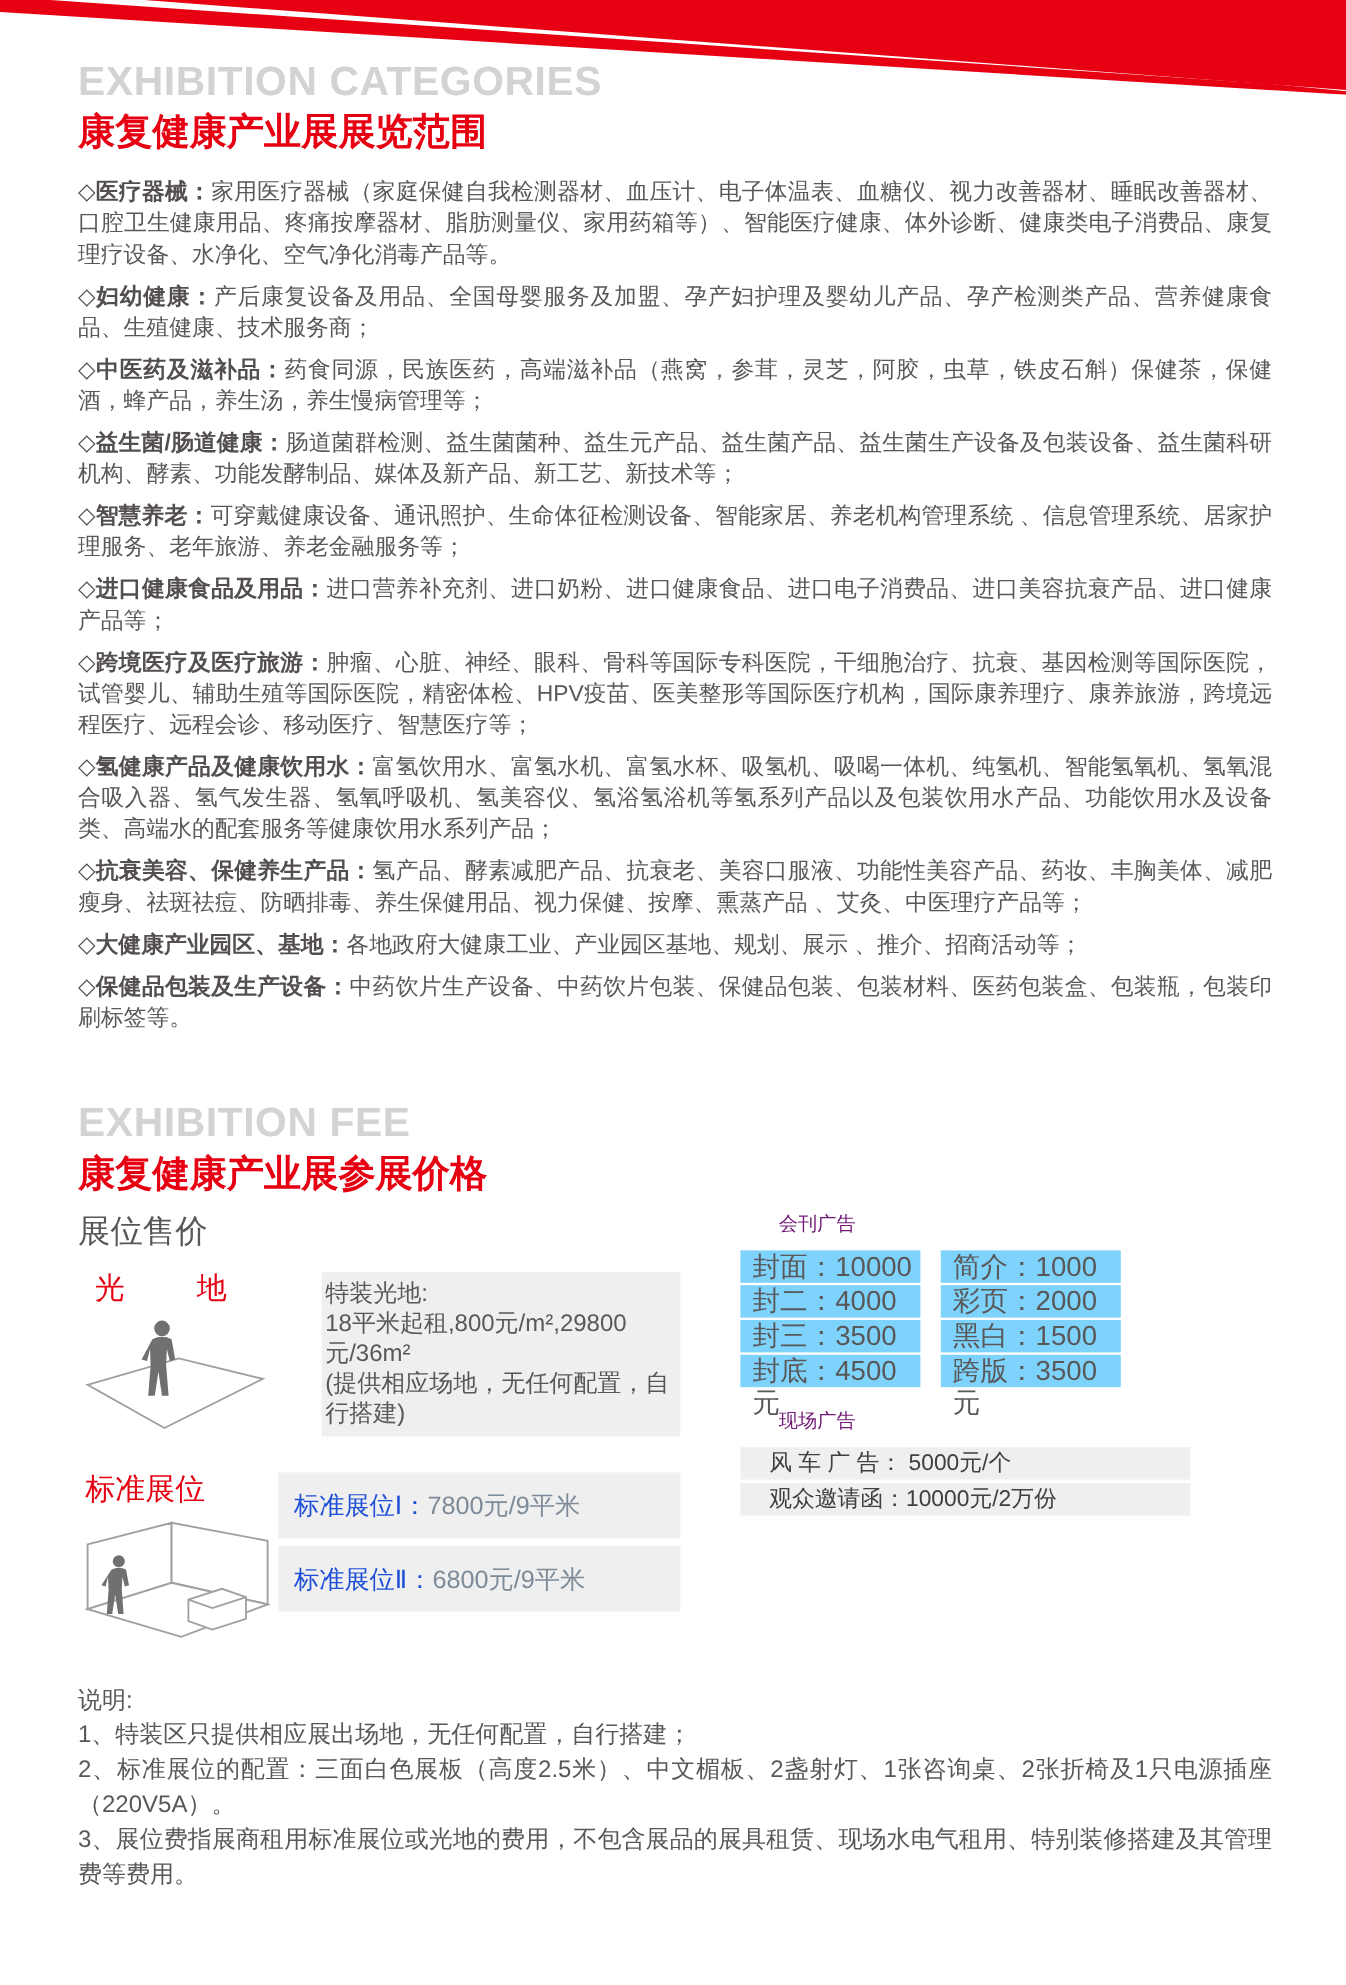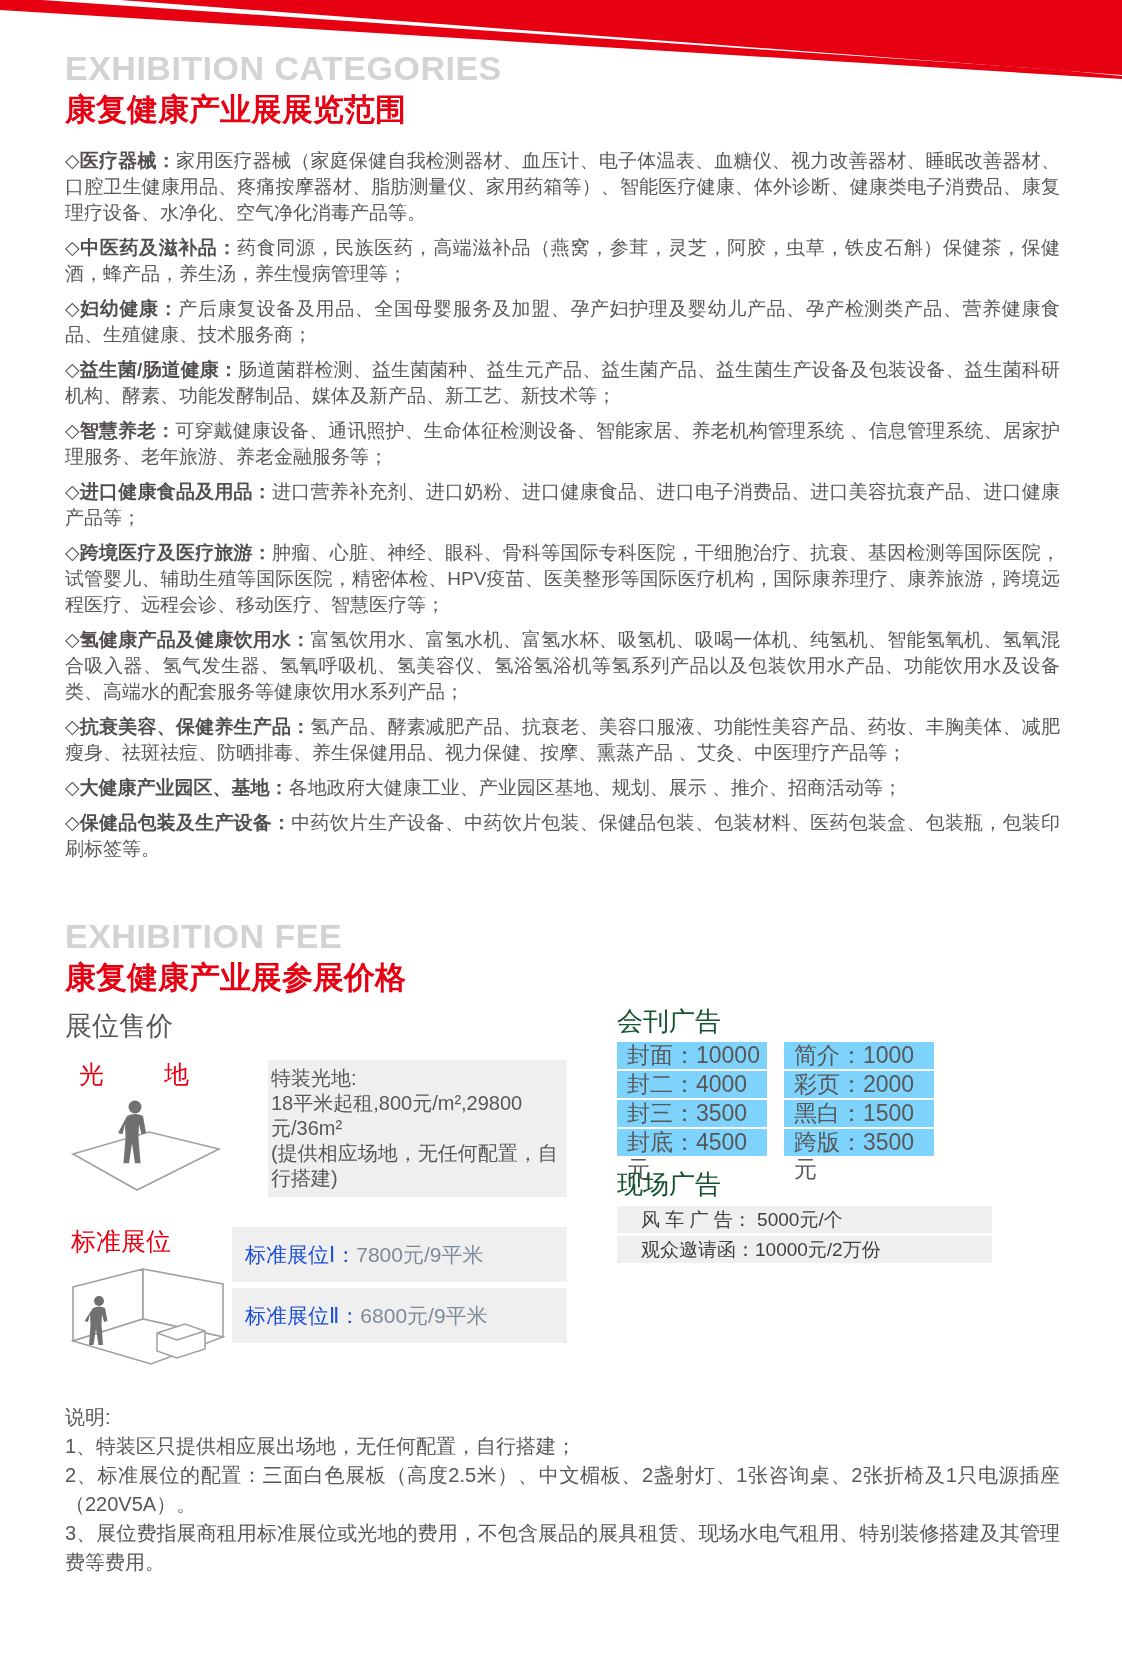--- a/index.html
+++ b/index.html
@@ -38,21 +38,21 @@
   .icon-cell{width:167px;flex:none;}
   .raw-label{display:flex;justify-content:space-between;width:110px;margin-left:14px;
     color:#e60012;font-size:25px;line-height:28px;}
   .std-label{color:#e60012;font-size:25px;line-height:28px;margin-left:6px;}
   .gray-box{background:#efefef;box-sizing:border-box;}
   .box-raw{width:335px;padding:6px 3px;font-size:20px;line-height:25px;color:#595757;margin-left:36px;}
   .box-price{width:335px;height:55px;display:flex;align-items:center;padding:0 0 0 13px;
     font-size:21px;margin-bottom:6px;}
   .box-price .pname{color:#1d4ed8;}
   .box-price .pval{color:#7d8b99;}
-  .ad-title{color:#14532d;font-size:26px;line-height:26px;margin-bottom:8px;}
+  .ad-title{color:#701a75;font-size:16px;line-height:26px;margin-bottom:8px;margin-left:32px;}
   .ad-grid{display:grid;grid-template-columns:150px 150px;column-gap:17px;row-gap:2px;}
   .ad-cell{background:#7dd3fc;height:27px;line-height:27px;padding:0 0 0 10px;
     font-size:23px;color:#595757;box-sizing:border-box;}
   .onsite-title{margin-top:16px;font-family:Liberation Serif, serif;}
   .onsite-cell{background:#efefef;width:375px;height:27px;line-height:27px;
     padding-left:24px;box-sizing:border-box;font-size:19px;color:#404040;margin-bottom:3px;}
   
   .notes{margin-top:34px;}
   .note-line{font-size:20px;line-height:29px;margin:0;color:#595757;text-align:justify;}
   
@@ -69,22 +69,22 @@
 </div>
 
 <div class="content">
 
   <div>
     <div class="h-en">EXHIBITION CATEGORIES</div>
     <div class="h-cn">康复健康产业展展览范围</div>
 
     <div class="cats">
       <p class="cat"><b>◇医疗器械：</b><span>家用医疗器械（家庭保健自我检测器材、血压计、电子体温表、血糖仪、视力改善器材、睡眠改善器材、口腔卫生健康用品、疼痛按摩器材、脂肪测量仪、家用药箱等）、智能医疗健康、体外诊断、健康类电子消费品、康复理疗设备、水净化、空气净化消毒产品等。</span></p>
+      <p class="cat"><b>◇妇幼健康：</b><span>产后康复设备及用品、全国母婴服务及加盟、孕产妇护理及婴幼儿产品、孕产检测类产品、营养健康食品、生殖健康、技术服务商；</span></p>
       <p class="cat"><b>◇中医药及滋补品：</b><span>药食同源，民族医药，高端滋补品（燕窝，参茸，灵芝，阿胶，虫草，铁皮石斛）保健茶，保健酒，蜂产品，养生汤，养生慢病管理等；</span></p>
-      <p class="cat"><b>◇妇幼健康：</b><span>产后康复设备及用品、全国母婴服务及加盟、孕产妇护理及婴幼儿产品、孕产检测类产品、营养健康食品、生殖健康、技术服务商；</span></p>
       <p class="cat"><b>◇益生菌/肠道健康：</b><span>肠道菌群检测、益生菌菌种、益生元产品、益生菌产品、益生菌生产设备及包装设备、益生菌科研机构、酵素、功能发酵制品、媒体及新产品、新工艺、新技术等；</span></p>
       <p class="cat"><b>◇智慧养老：</b><span>可穿戴健康设备、通讯照护、生命体征检测设备、智能家居、养老机构管理系统 、信息管理系统、居家护理服务、老年旅游、养老金融服务等；</span></p>
       <p class="cat"><b>◇进口健康食品及用品：</b><span>进口营养补充剂、进口奶粉、进口健康食品、进口电子消费品、进口美容抗衰产品、进口健康产品等；</span></p>
       <p class="cat"><b>◇跨境医疗及医疗旅游：</b><span>肿瘤、心脏、神经、眼科、骨科等国际专科医院，干细胞治疗、抗衰、基因检测等国际医院，试管婴儿、辅助生殖等国际医院，精密体检、HPV疫苗、医美整形等国际医疗机构，国际康养理疗、康养旅游，跨境远程医疗、远程会诊、移动医疗、智慧医疗等；</span></p>
       <p class="cat"><b>◇氢健康产品及健康饮用水：</b><span>富氢饮用水、富氢水机、富氢水杯、吸氢机、吸喝一体机、纯氢机、智能氢氧机、氢氧混合吸入器、氢气发生器、氢氧呼吸机、氢美容仪、氢浴氢浴机等氢系列产品以及包装饮用水产品、功能饮用水及设备类、高端水的配套服务等健康饮用水系列产品；</span></p>
       <p class="cat"><b>◇抗衰美容、保健养生产品：</b><span>氢产品、酵素减肥产品、抗衰老、美容口服液、功能性美容产品、药妆、丰胸美体、减肥瘦身、祛斑祛痘、防晒排毒、养生保健用品、视力保健、按摩、熏蒸产品 、艾灸、中医理疗产品等；</span></p>
       <p class="cat"><b>◇大健康产业园区、基地：</b><span>各地政府大健康工业、产业园区基地、规划、展示 、推介、招商活动等；</span></p>
       <p class="cat"><b>◇保健品包装及生产设备：</b><span>中药饮片生产设备、中药饮片包装、保健品包装、包装材料、医药包装盒、包装瓶，包装印刷标签等。</span></p>
     </div>
   </div>

